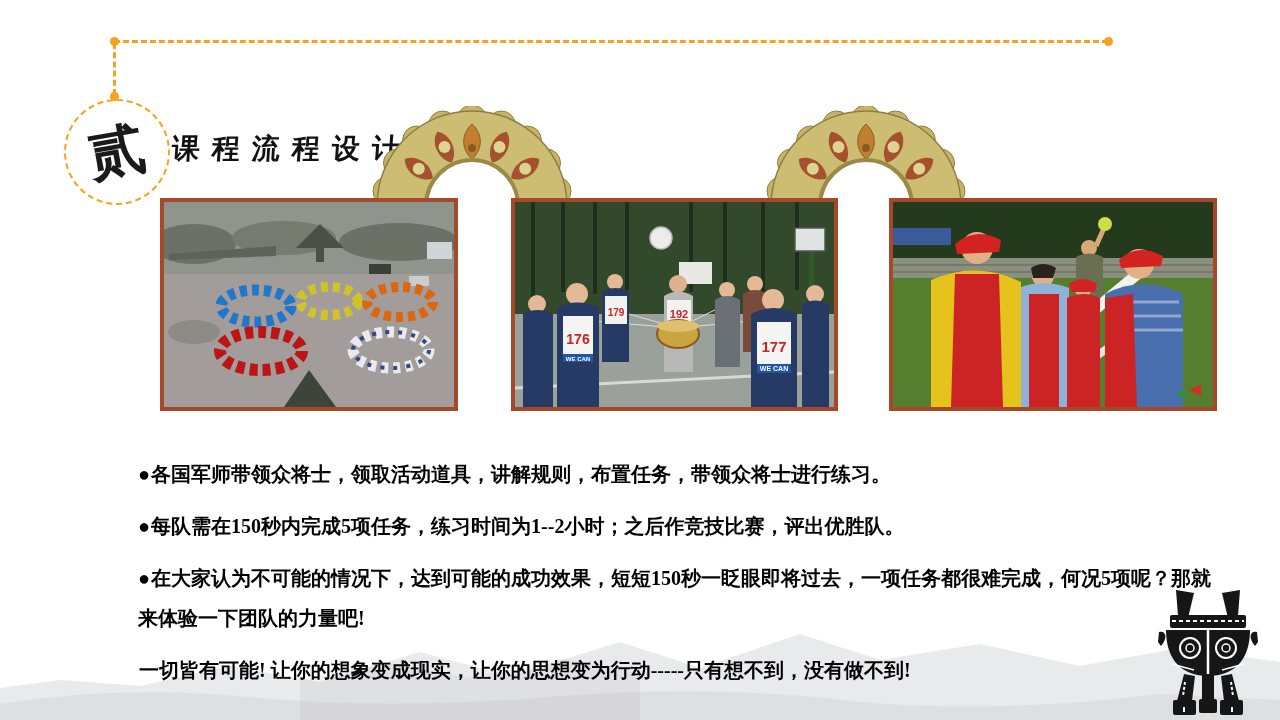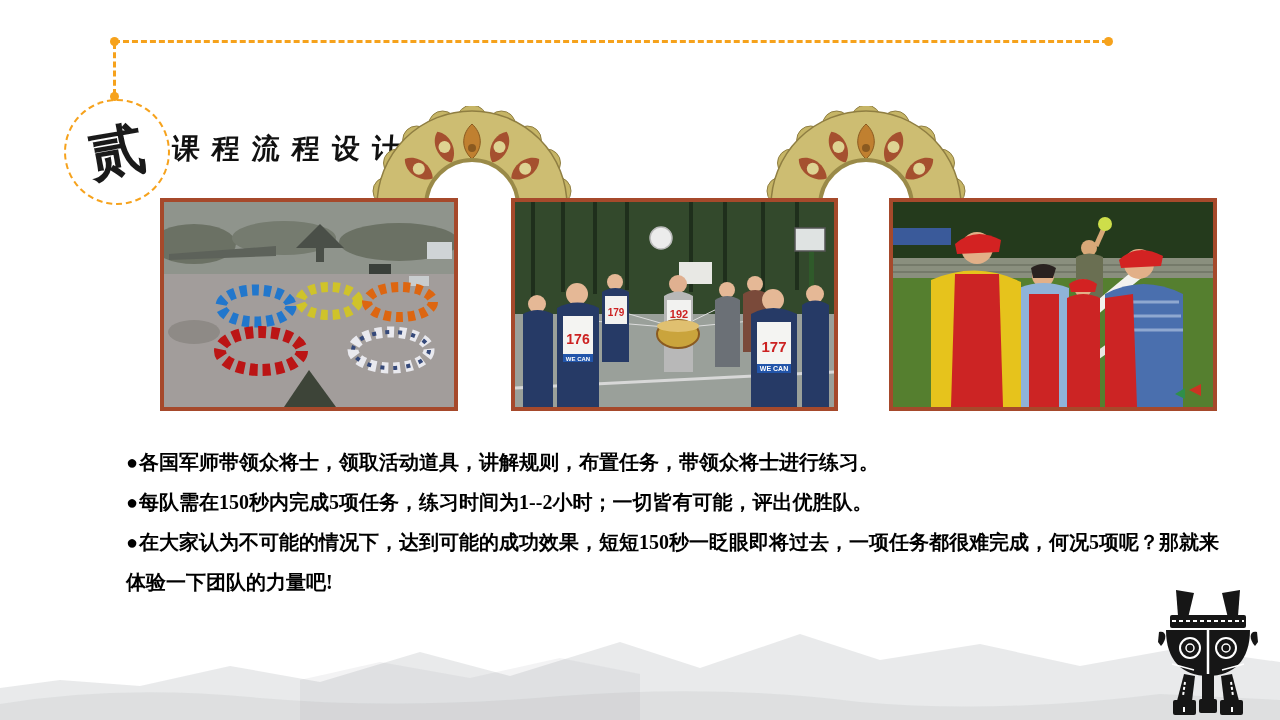--- a/index.html
+++ b/index.html
@@ -36,21 +36,21 @@
          background:#9aa09a;}
   .photo svg{display:block;}
   .photo1{left:160px;width:290px;}
   .photo2{left:511px;width:319px;}
   .photo3{left:889px;width:320px;}
 
   
   .content{position:absolute;left:126px;top:442px;width:1108px;z-index:3;
            font-family:"Liberation Serif","DejaVu Serif",serif;font-weight:700;
            font-size:20px;line-height:40px;color:#000;}
-  .content p{margin:0;}
+  .content p{margin:12px;}
   .marker{display:inline-block;margin-right:1px;}
 
   
   .mountains{position:absolute;left:0;top:592px;width:1280px;height:128px;z-index:0;}
   .ding{position:absolute;left:1158px;top:588px;width:100px;height:130px;z-index:2;}
 </style>
 </head>
 <body>
 
 <div class="slide">
@@ -259,22 +259,23 @@
         </g>
         <path d="M212,96 L240,92 L244,205 L212,205 Z" fill="#cc2424"></path>
       </g>
       <path d="M296,188 L308,182 L308,194 Z" fill="#cc3322"></path>
       <path d="M282,192 L292,186 L292,197 Z" fill="#2f8f4a"></path>
     </svg>
   </div>
 
   <div class="content">
     <p><span class="marker">●</span><span>各国军师带领众将士，领取活动道具，讲解规则，布置任务，带领众将士进行练习。</span></p>
-    <p><span class="marker">●</span><span>每队需在150秒内完成5项任务，练习时间为1--2小时；一切皆有可能，评出优胜队。</span></p>
+    <p><span class="marker">●</span><span>每队需在150秒内完成5项任务，练习时间为1--2小时；之后作竞技比赛，评出优胜队。</span></p>
     <p><span class="marker">●</span><span>在大家认为不可能的情况下，达到可能的成功效果，短短150秒一眨眼即将过去，一项任务都很难完成，何况5项呢？那就来体验一下团队的力量吧!</span></p>
+    <p><span class="marker"></span><span>一切皆有可能! 让你的想象变成现实，让你的思想变为行动-----只有想不到，没有做不到!</span></p>
   </div>
 
   <svg class="ding" viewBox="0 0 100 130">
     <g fill="#161616">
       <path d="M18,2 L36,5 L30,30 L20,28 Z"></path>
       <path d="M82,2 L64,5 L70,30 L80,28 Z"></path>
       <rect x="12" y="27" width="76" height="13" rx="2"></rect>
       <path d="M8,42 C8,72 24,88 50,88 C76,88 92,72 92,42 Z"></path>
       <path d="M1,44 C8,42 10,50 3,58 L0,54 Z"></path>
       <path d="M99,44 C92,42 90,50 97,58 L100,54 Z"></path>

